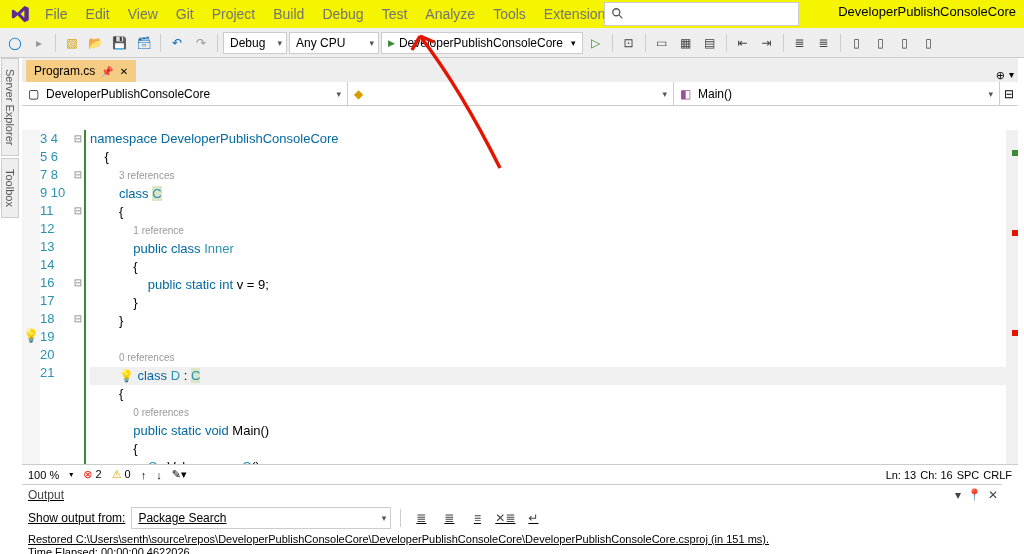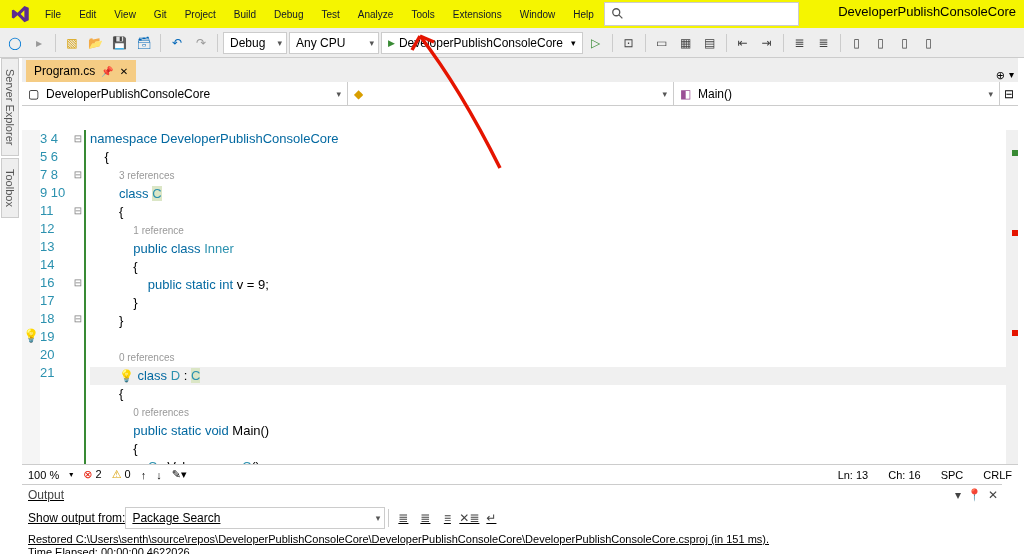--- a/index.html
+++ b/index.html
@@ -1,20 +1,20 @@
 <!DOCTYPE html>
 <html><head>
 <meta charset="utf-8">
 <style>
 * { margin:0; padding:0; box-sizing:border-box; font-family:"Segoe UI",sans-serif; }
 body { width:1024px; height:554px; background:#fff; overflow:hidden; position:relative; font-size:12px; }
 .menubar { height:28px; background:#f5f500; display:flex; align-items:center; padding:0 4px; position:relative; }
 .vs-logo { width:20px; height:20px; margin:0 6px; }
 .vs-logo svg{width:100%;height:100%}
-.menu-item { padding:4px 9px; color:#0f172a; cursor:pointer; font-size:10px; }
+.menu-item { padding:4px 9px; color:#737373; cursor:pointer; font-size:14px; }
 .search-box { position:absolute; left:604px; top:2px; width:195px; height:24px; background:#fff; border:1px solid #ccc; display:flex; align-items:center; padding:0 6px; }
 .search-box input { flex:1; border:0; outline:0; font-size:12px; color:#999; }
 .search-box .sicon{width:14px;height:14px;color:#555}
 .solution-name { position:absolute; right:8px; top:4px; font-size:13px; color:#000; }
 .toolbar { height:30px; background:#eee; border-bottom:1px solid #ccc; display:flex; align-items:center; padding:0 4px; gap:2px; }
 .tb-btn { width:22px; height:22px; display:flex; align-items:center; justify-content:center; color:#424242; cursor:pointer; }
 .tb-sep{width:1px;height:18px;background:#ccc;margin:0 3px}
 .tb-combo { height:22px; border:1px solid #ccc; background:#fff; padding:0 18px 0 6px; font-size:12px; position:relative; display:flex; align-items:center; }
 .tb-combo::after{content:"▾";position:absolute;right:4px;font-size:9px;color:#555}
 .run-btn { display:flex; align-items:center; gap:4px; height:22px; padding:0 6px; border:1px solid #ccc; background:#fff; }
@@ -33,25 +33,25 @@
 .editor { position:absolute; left:22px; top:130px; right:6px; bottom:90px; display:flex; font-family:Consolas,monospace; font-size:13px; overflow:hidden; }
 .breakpt { width:18px; background:#f5f5f5; }
 .gutter { width:32px; background:#fff; padding-right:6px; color:#2b91af; line-height:18px; }
 .fold { width:14px; background:#fff; line-height:18px; text-align:center; color:#808080; font-size:10px; border-right:2px solid #388a34; }
 .code { flex:1; background:#fff; line-height:18px; padding-left:4px; white-space:pre; }
 .kw{color:#0369a1}.type{color:#2b91af}.codelens{color:#999;font-size:10px}
 .hl{background:#dbe6c6}
 .scroll-ind{position:absolute;right:6px;top:130px;width:12px;bottom:90px;background:#f0f0f0}
 .scroll-ind .mk{position:absolute;right:0;width:6px;height:6px}
 .status-row { position:absolute; left:22px; right:6px; bottom:70px; height:20px; border-top:1px solid #ccc; display:flex; align-items:center; font-size:11px; padding:0 6px; gap:10px; background:#fff; }
-.status-row .right{margin-left:auto;display:flex;gap:20px}
+.status-row .right{margin-left:auto;display:flex;gap:4px}
 .output { position:absolute; left:22px; right:22px; bottom:0; height:70px; border-top:1px solid #ccc; background:#fff; font-size:12px;text-decoration:underline; }
 .out-hdr{display:flex;align-items:center;height:20px;padding:0 6px;color:#444;position:relative}
 .out-hdr .r{position:absolute;right:4px;display:flex;gap:6px}
-.out-tb{display:flex;align-items:center;padding:2px 6px}
+.out-tb{display:flex;align-items:center;gap:6px;padding:2px 6px}
 .out-txt{font-family:Consolas,monospace;font-size:11px;padding:2px 6px;color:#000;white-space:pre;overflow:hidden}
 .arrow { position:absolute; left:400px; top:28px; pointer-events:none; }
 .lightbulb{color:#ffc107;font-size:12px}
 </style>
 </head>
 <body>
 
 <div class="menubar">
   <span class="vs-logo">
     <svg viewBox="0 0 32 32">

